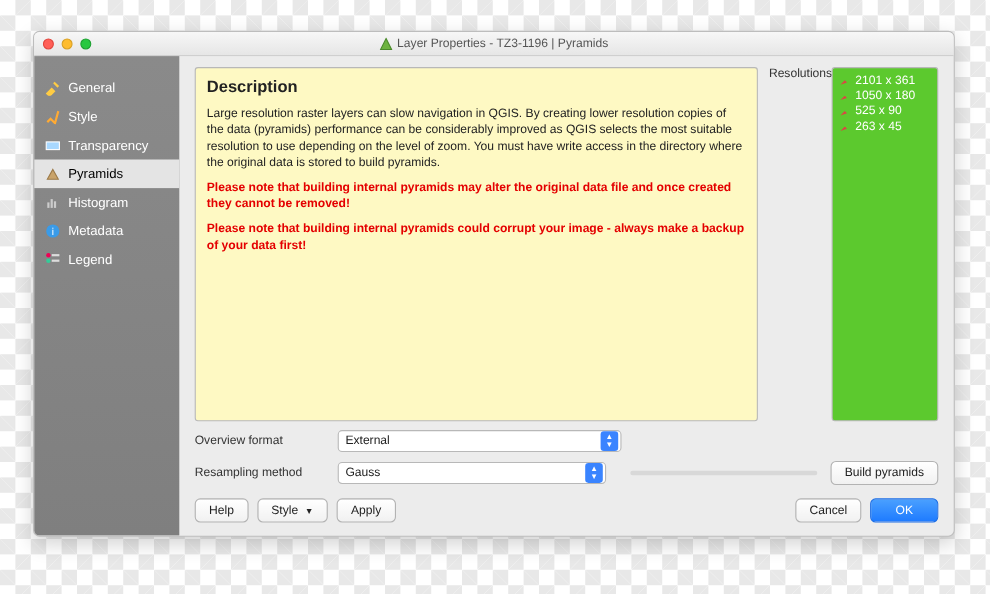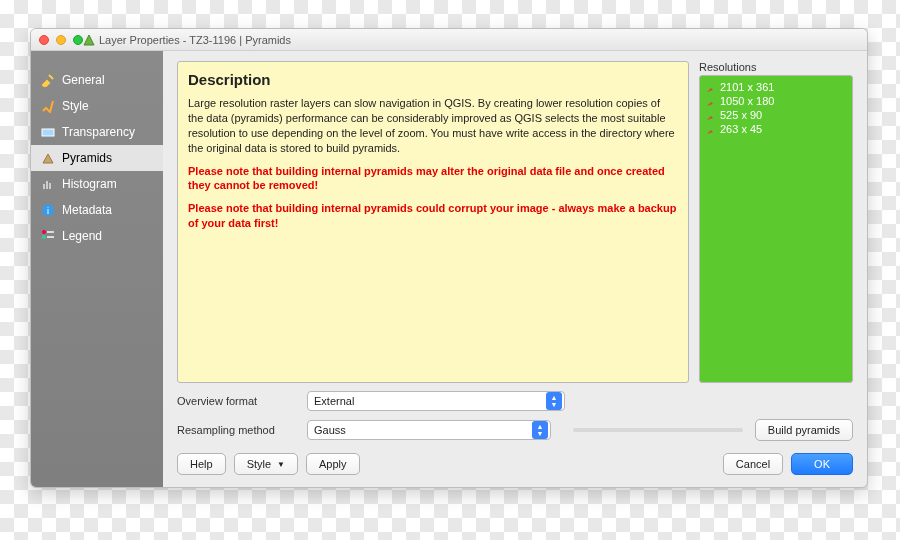--- a/index.html
+++ b/index.html
@@ -33,21 +33,21 @@
     display: flex; align-items: center;
     padding: 0 8px;
     font-size: 11px;
     color: #555;
   }
   .tlights { display: flex; gap: 7px; }
   .tlight { width: 10px; height: 10px; border-radius: 50%; }
   .red { background:#ff5f57; border:1px solid #e1453d; }
   .yellow { background:#febc2e; border:1px solid #d9a126; }
   .green { background:#28c840; border:1px solid #1ea132; }
-  .title-wrap { flex:1; text-align:center; display:flex; align-items:center; gap:4px; }
+  .title-wrap { flex:1; text-align:center; display:flex; justify-content:center; align-items:center; gap:4px; }
   .qgis-icon { width:12px; height:12px; display:inline-block; }
   .body { flex:1; display:flex; overflow:hidden; }
   .sidebar {
     width: 132px;
     background: linear-gradient(#8a8a8a,#7f7f7f);
     color:#fff; font-size:12px;
     padding-top:16px;
   }
   .side-item {
     display:flex; align-items:center; gap:7px;
@@ -63,21 +63,21 @@
     border:1px solid #b8b8b8;
     padding:8px 10px;
     font-size:11px;
     line-height:1.35;
     color:#222;
     border-radius:3px;
     overflow:hidden;
   }
   .desc-panel h3 { font-size:15px; font-weight:bold; margin-bottom:6px; }
   .warn { color:#e40000; font-weight:bold; margin-top:8px; }
-  .res-panel { width:154px; display:flex; flex-direction:column; }
+  .res-panel { width:154px; display:flex; flex-direction:row; }
   .res-panel .lbl { font-size:11px; color:#333; margin-bottom:2px; }
   .res-list {
     flex:1; background:#5cc92e;
     border:1px solid #b8b8b8;
     font-size:11px; color:#fff;
     padding:4px;
     border-radius:3px;
   }
   .res-item { display:flex; align-items:center; gap:5px; padding:1px 2px; }
   .res-row2 { display:flex; flex-direction:column; gap:8px; font-size:11px; color:#333; }

